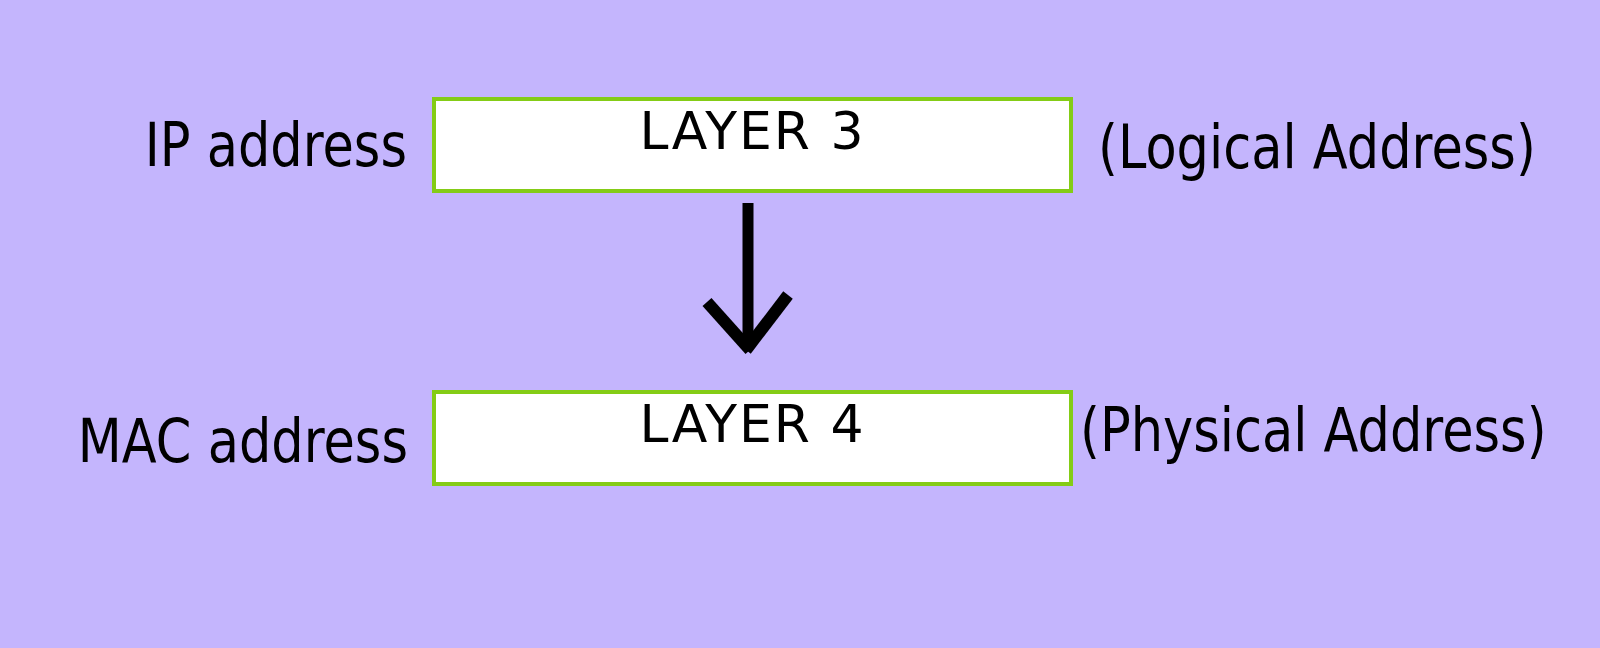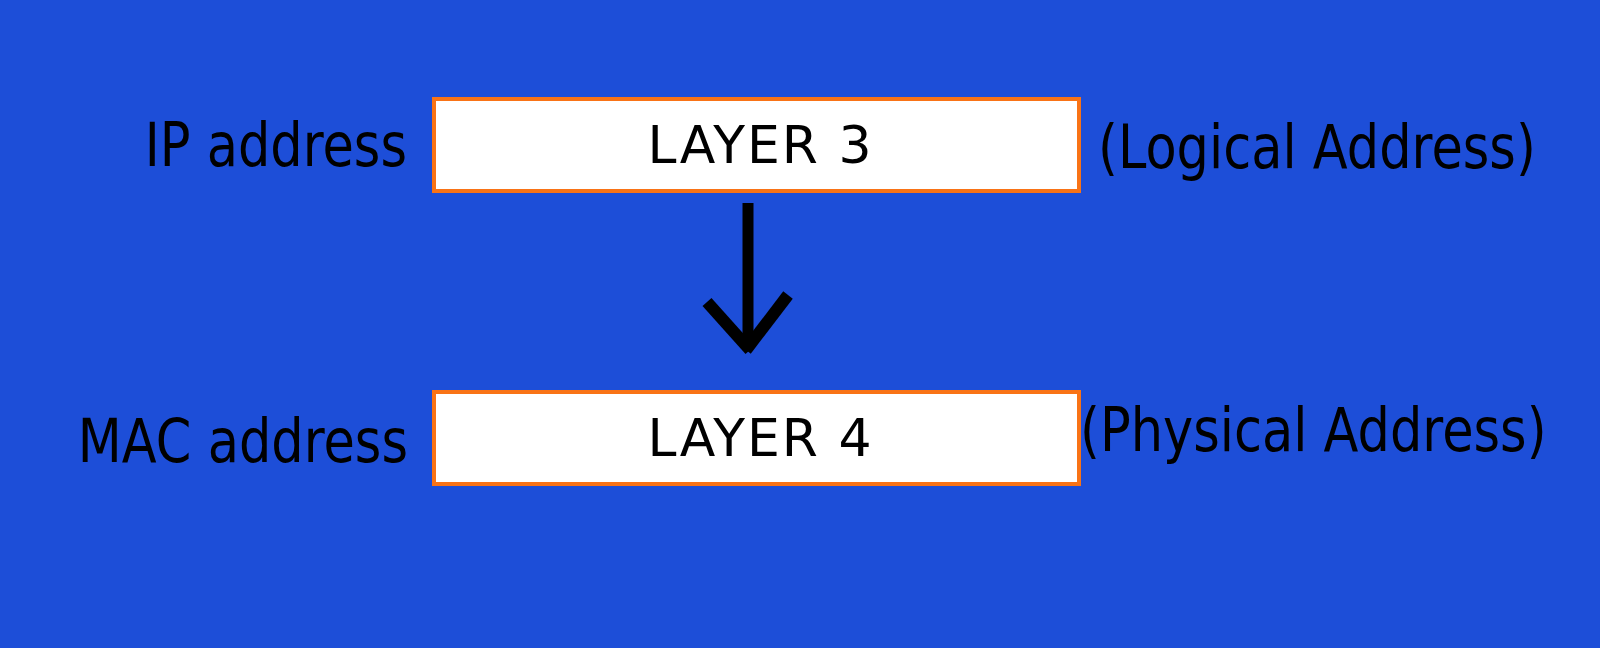--- a/index.html
+++ b/index.html
@@ -4,21 +4,21 @@
 <style>
   html, body {
     margin: 0;
     padding: 0;
     background: #ffffff;
   }
   .canvas {
     position: relative;
     width: 1600px;
     height: 648px;
-    background: #1d4ed8;
+    background: #c4b5fd;
     font-family: "DejaVu Sans", "Liberation Sans", sans-serif;
     color: #000000;
     overflow: hidden;
   }
   .side-label {
     position: absolute;
     font-size: 60px;
     line-height: 70px;
     white-space: nowrap;
     color: #000000;
@@ -32,26 +32,24 @@
   .side-label.right {
     text-align: left;
     transform: scaleX(0.85);
     transform-origin: left center;
   }
   .layer-box {
     position: absolute;
     left: 432px;
     width: 633px;
     height: 88px;
-    border: 4px solid #f97316;
+    border: 4px solid #84cc16;
     background: #ffffff;
     display: flex;
-    align-items: center;
     justify-content: center;
-    padding-left: 8px;
   }
   .layer-box .box-label {
     font-size: 52px;
     letter-spacing: 2px;
     white-space: nowrap;
     color: #000000;
   }
   .arrow-wrap {
     position: absolute;
     left: 688px;

